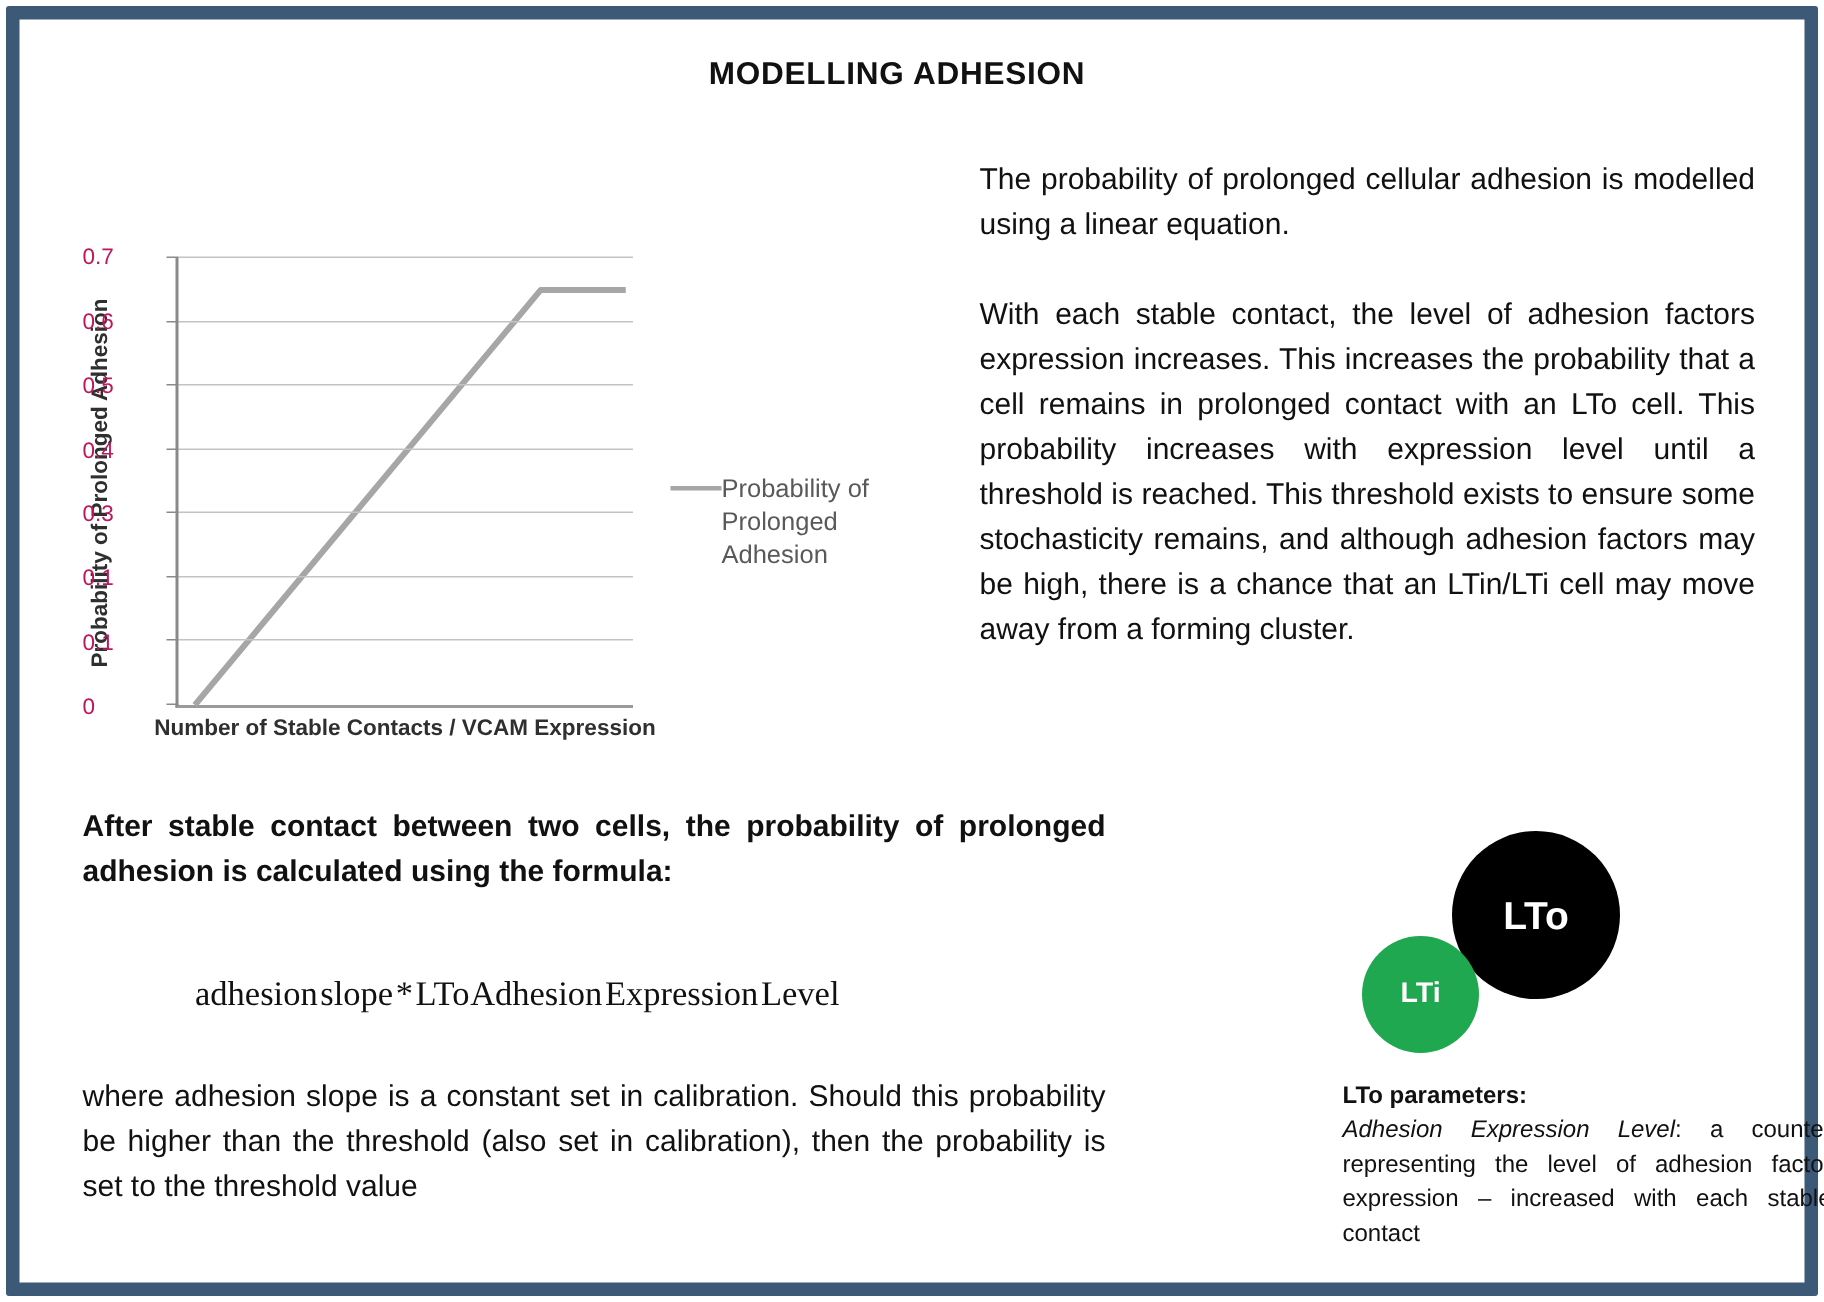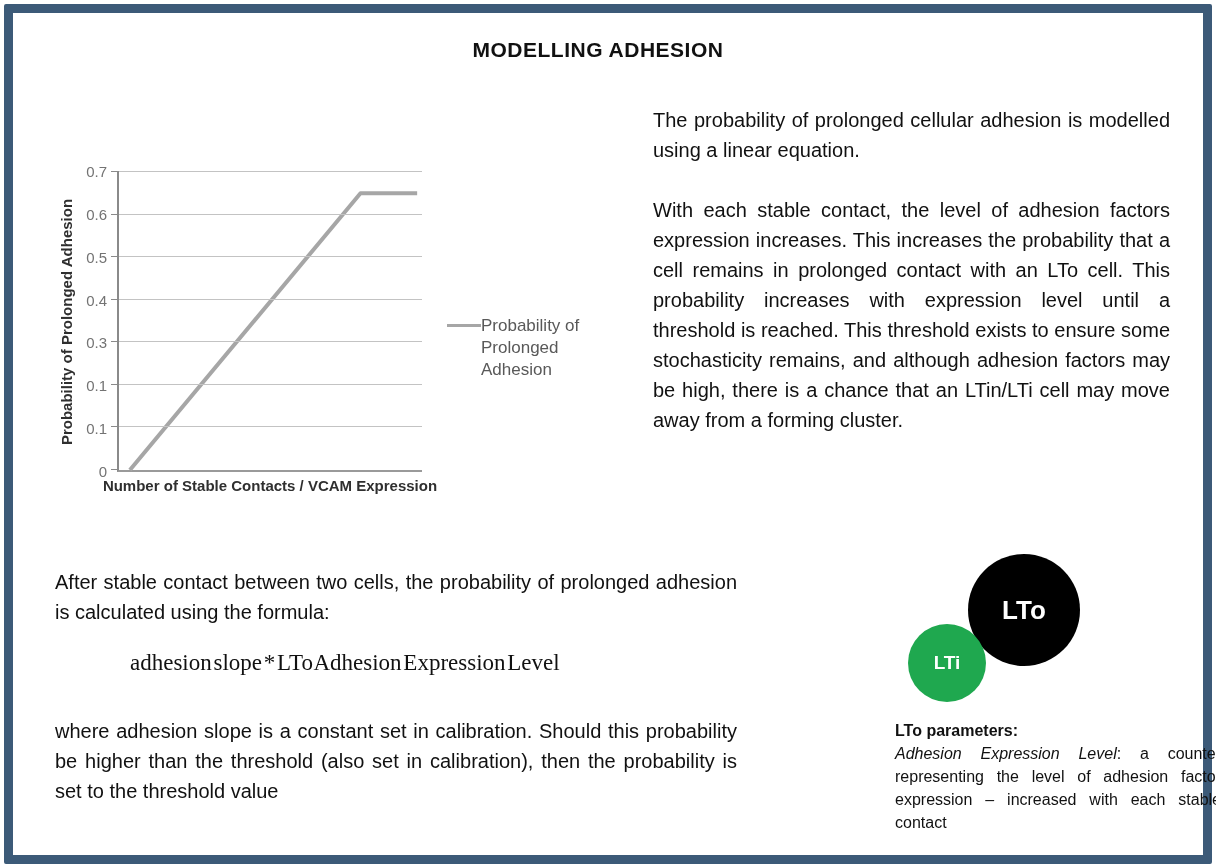--- a/index.html
+++ b/index.html
@@ -8,34 +8,34 @@
 
   .title { position:absolute; left:0; top:38px; width:1196px; text-align:center; font-size:21px; font-weight:bold; letter-spacing:0.5px; }
 
   
   .chart { position:absolute; left:0; top:0; width:640px; height:540px; }
   .plot { position:absolute; left:117px; top:172px; width:305px; height:300px;
           border-left:2px solid #8a8a8a; border-bottom:2px solid #9a9a9a; }
   .gridline { position:absolute; left:0; width:100%; height:1px; background:#c3c3c3; }
   .ytickmark { position:absolute; left:-8px; width:8px; height:1px; background:#8a8a8a; }
   .yticks { position:absolute; left:55px; top:172px; width:52px; height:300px; }
-  .ytick { position:absolute; right:0; width:52px; text-align:right; font-size:15px; color:#737373; }
+  .ytick { position:absolute; right:0; width:52px; font-size:15px; color:#be185d; }
   .plot svg { position:absolute; left:0; top:0; width:100%; height:100%; overflow:visible; }
   .y-title { position:absolute; left:58px; top:472px; width:300px; transform:rotate(-90deg); transform-origin:0 0;
              text-align:center; font-weight:bold; font-size:15px; color:#2f2f2f; }
   .x-title { position:absolute; left:90px; top:477px; width:360px; text-align:center; font-weight:bold; font-size:15px; color:#2f2f2f; }
   .legend { position:absolute; left:447px; top:315px; width:180px; display:flex; align-items:flex-start; }
   .legend-marker { flex:0 0 34px; height:3px; background:#A6A6A6; margin-top:9px; }
   .legend-label { font-size:17px; line-height:22px; color:#595959; width:128px; }
 
   
   .right-text { position:absolute; left:653px; top:105px; width:517px; font-size:20px; line-height:30px; text-align:justify; }
   .right-text p + p { margin-top:30px; }
 
-  .bl-intro { position:absolute; left:55px; top:567px; width:682px; font-size:20px; line-height:30px; text-align:justify; }
+  .bl-intro { position:absolute; left:55px; top:536px; width:682px; font-size:20px; line-height:30px; text-align:justify;font-weight:bold; }
   .formula { position:absolute; left:130px; top:650px; width:560px; font-family:"Liberation Serif", serif;
              font-size:23px; word-spacing:-4px; }
   .bl-where { position:absolute; left:55px; top:716px; width:682px; font-size:20px; line-height:30px; text-align:justify; }
 
   
   .cell { position:absolute; border-radius:50%; display:flex; align-items:center; justify-content:center;
           color:#fff; font-weight:bold; }
   .cell-lto { left:968px; top:554px; width:112px; height:112px; background:#000; font-size:26px; z-index:1; }
   .cell-lti { left:908px; top:624px; width:78px; height:78px; background:#1FA84F; font-size:19px; z-index:2; }
 

